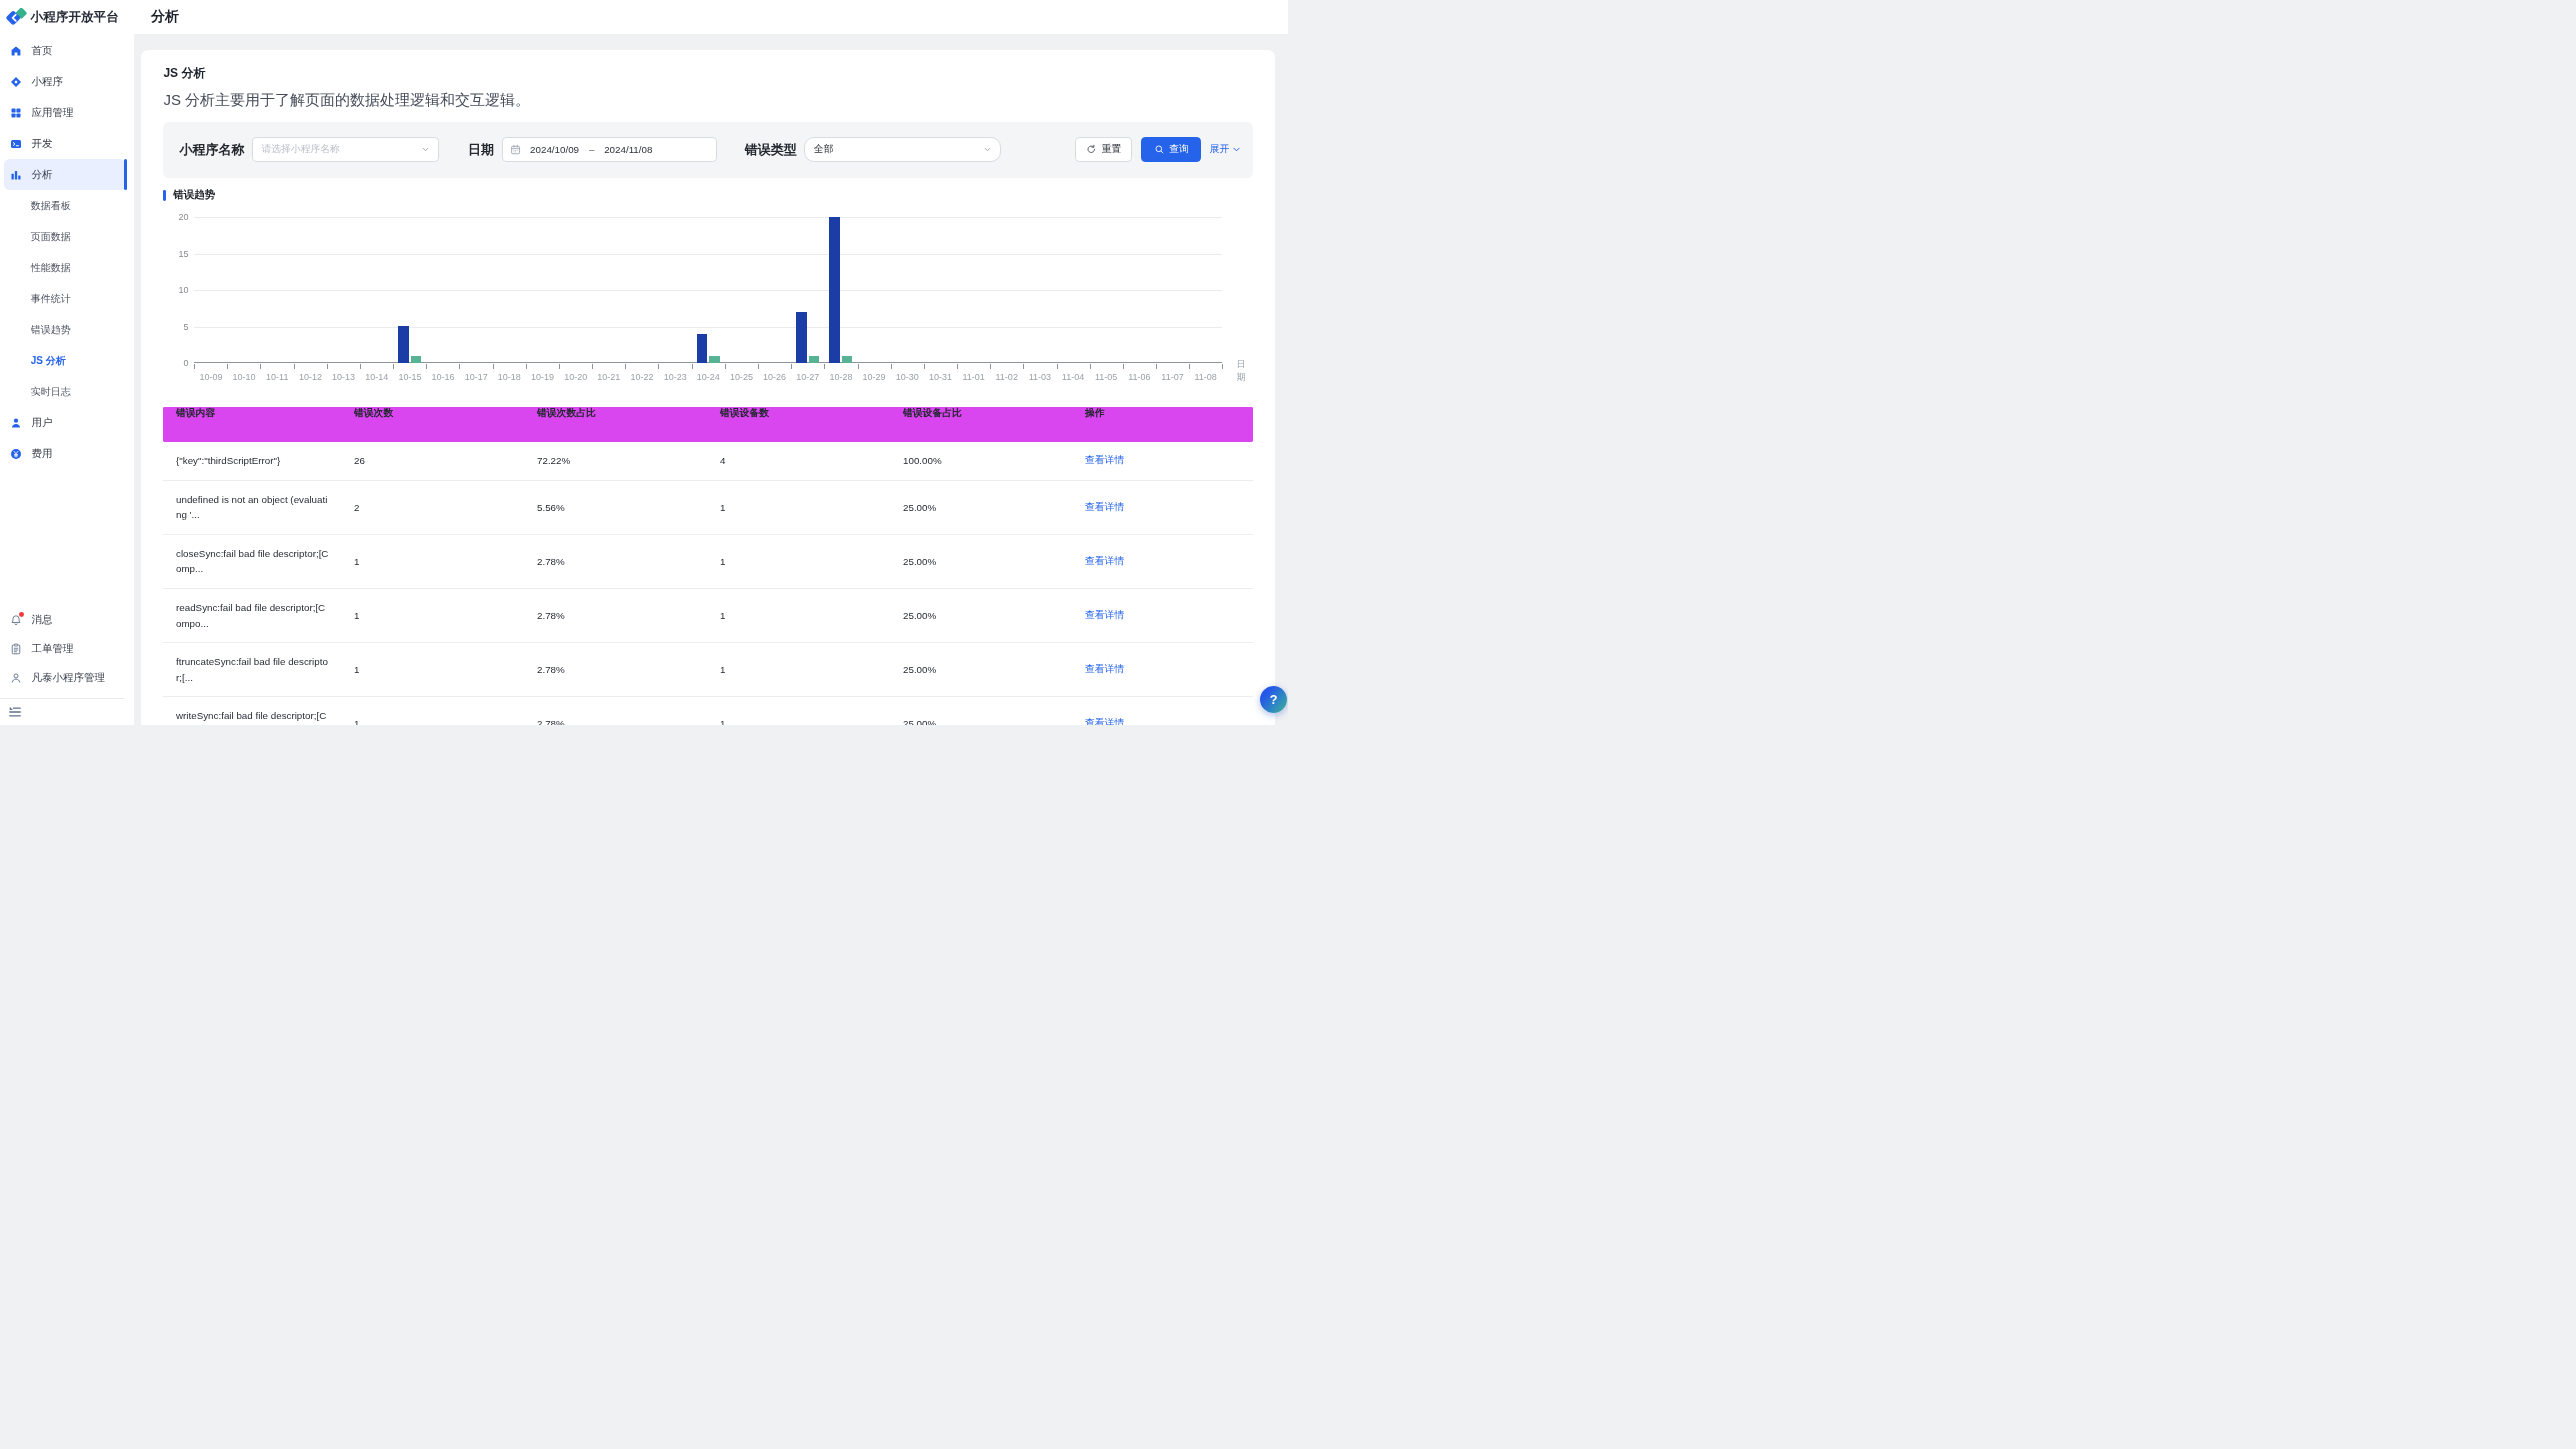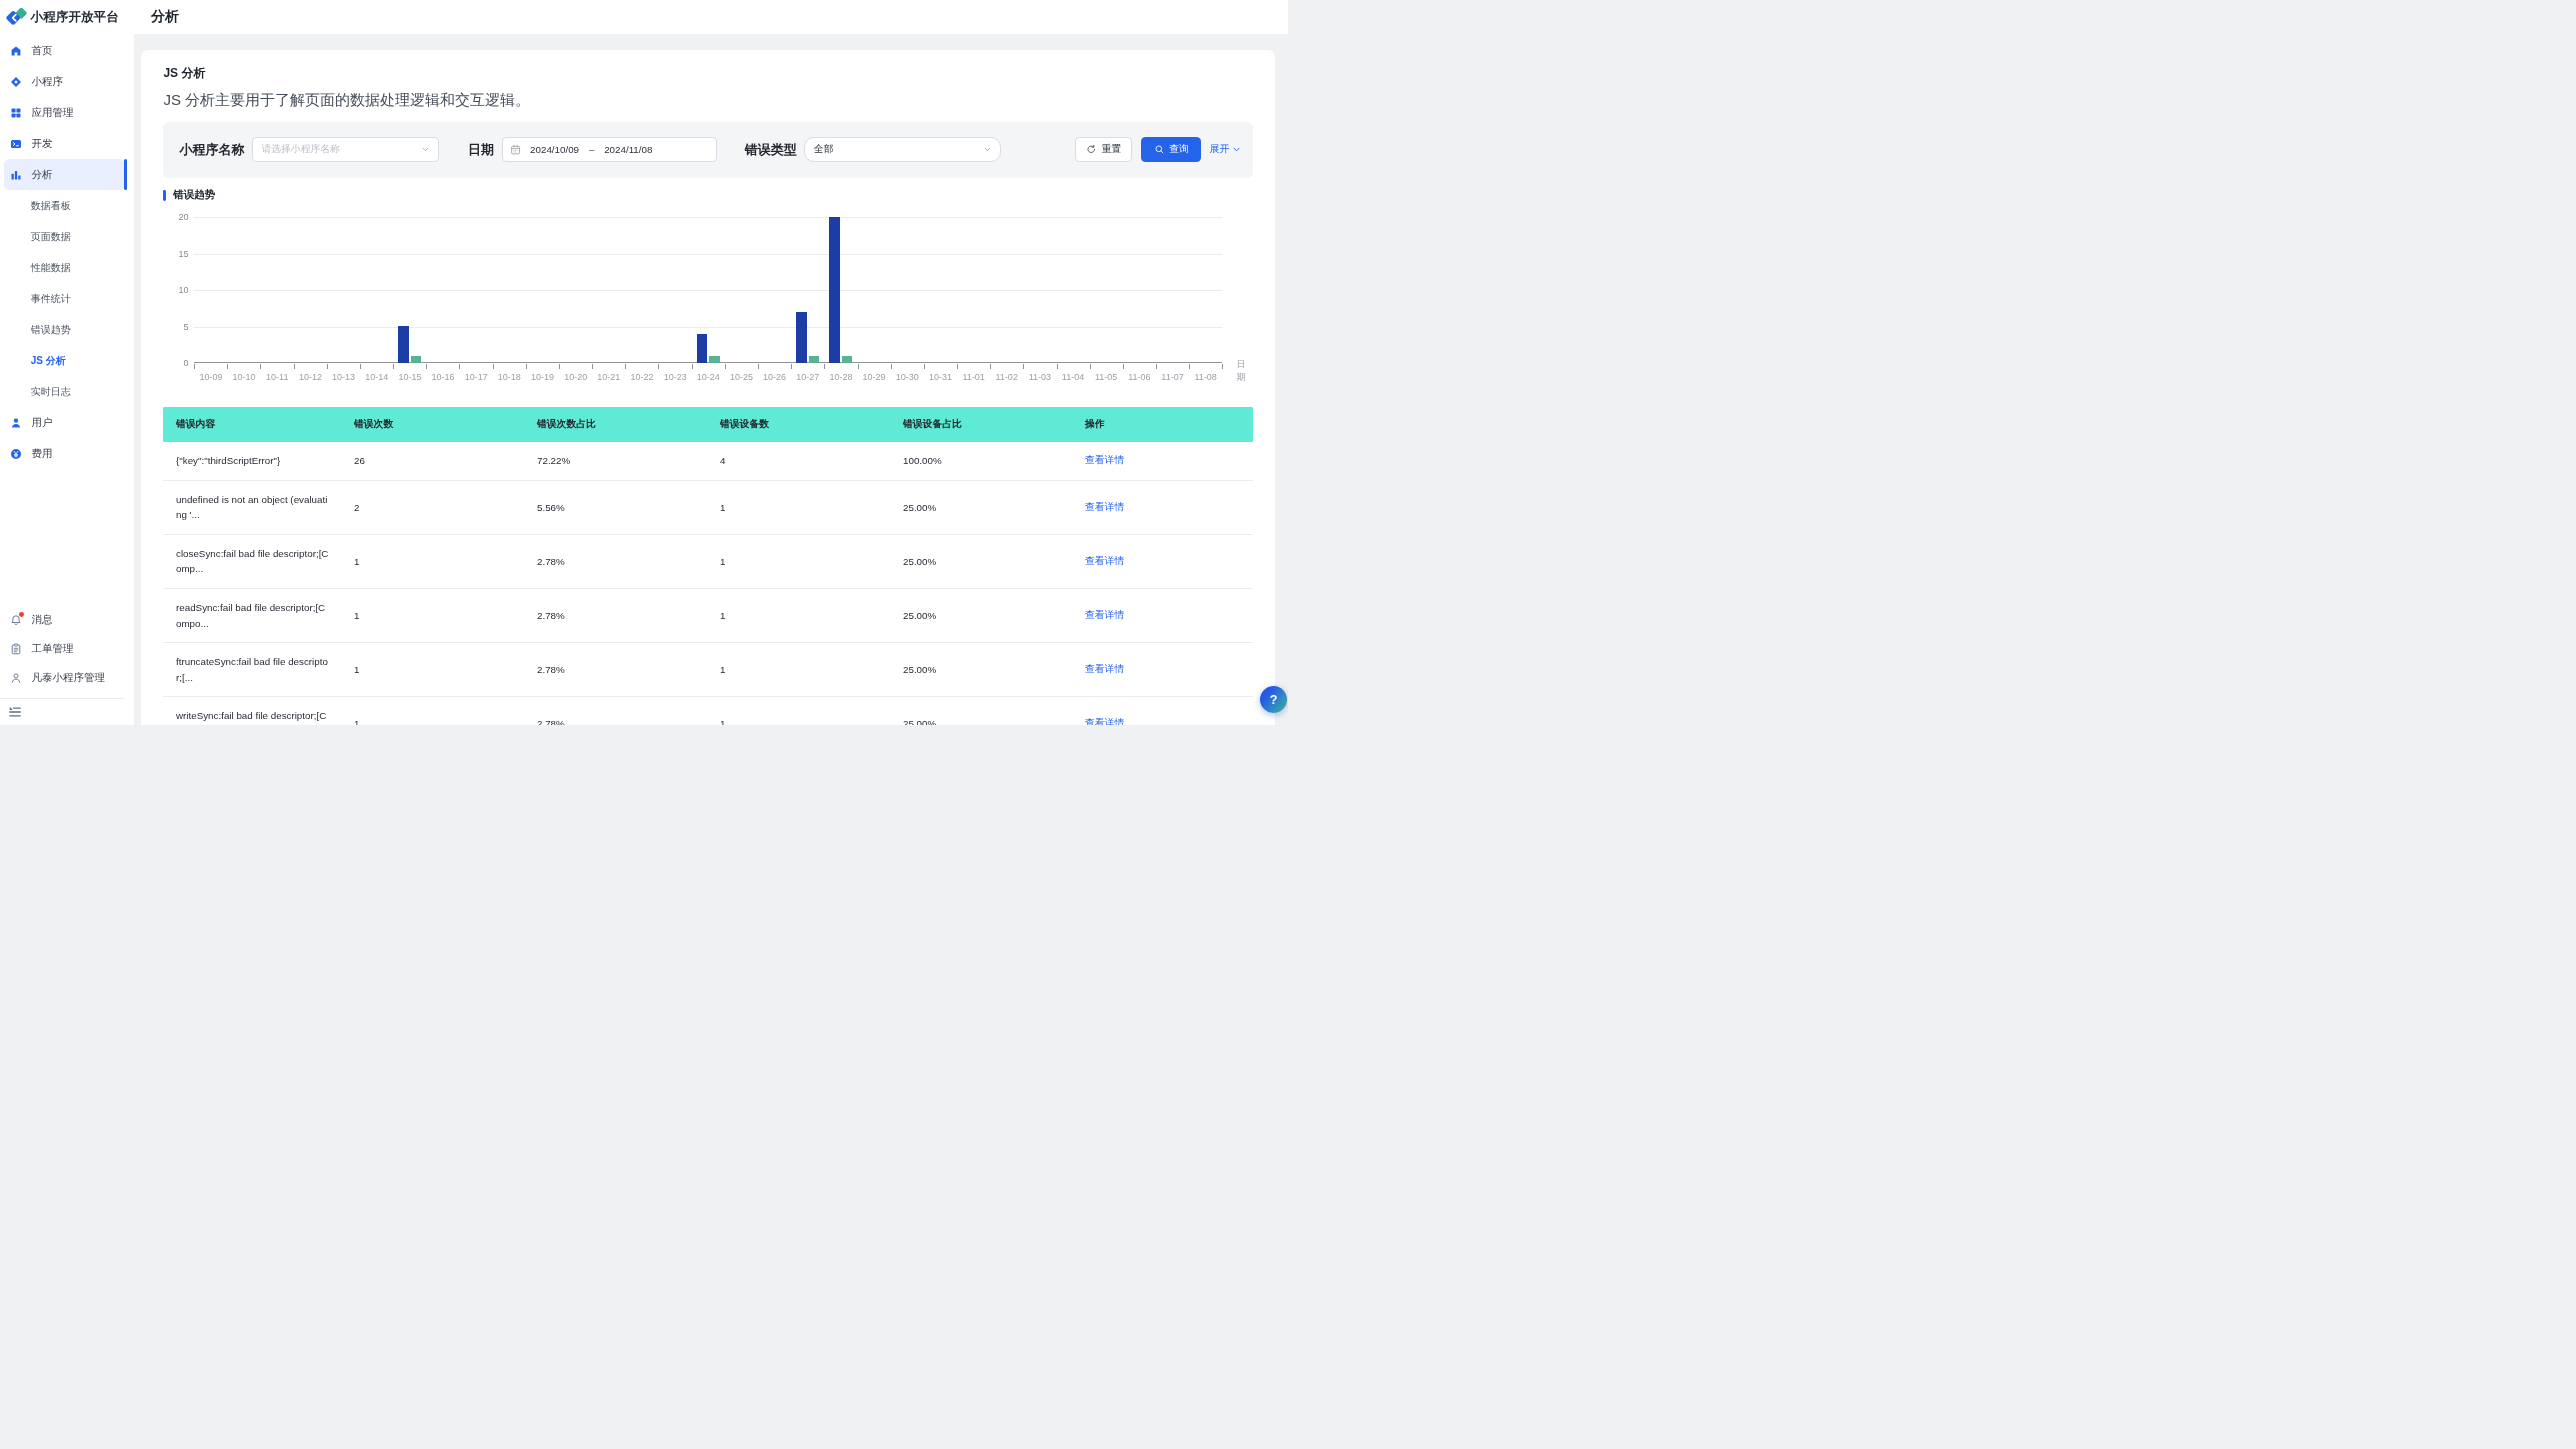--- a/index.html
+++ b/index.html
@@ -71,21 +71,21 @@
   .slots { position:absolute; left:0; top:0; width:100%; height:146px; display:flex; }
   .slot { flex:1; display:flex; align-items:flex-end; justify-content:center; gap:2.1px; }
   .bar { width:10.5px; flex:none; }
   .tick { position:absolute; top:147px; width:0.7px; height:4.2px; background:#8e9299; }
   .ylab { position:absolute; left:0; width:25px; text-align:right; font-size:9px; color:#85898f; }
   .xlabs { position:absolute; left:31px; top:169px; width:1028px; display:flex; }
   .xlab { flex:1; text-align:center; font-size:9px; color:#9aa0a8; white-space:nowrap; }
   .axis-title { position:absolute; left:1073px; top:155px; font-size:9px; color:#9aa0a8; }
   
   .table { margin-top:24px; }
-  .t-head { display:flex; align-items:center; height:35px; background:#5eead4; border-radius:1.4px; }
+  .t-head { display:flex; align-items:flex-start; height:35px; background:#d946ef; border-radius:1.4px; }
   .t-head .cell { font-weight:700; color:#22262e; }
   .cell { padding:0 12.6px; font-size:9.8px; flex:none; }
   .t-row { display:flex; align-items:center; padding:11.2px 0; border-bottom:0.7px solid #ededf1; }
   .cell-content { line-height:15.4px; word-break:break-all; color:#282c35; }
   .link { color:#2563eb; cursor:pointer; text-decoration:none; }
   
   .help-fab { position:absolute; left:1260px; top:686px; width:27px; height:27px; border-radius:50%;
     background:linear-gradient(130deg,#2557e8 25%,#2f8bc0 65%,#3fb291 100%);
     color:#fff; font-size:12.6px; font-weight:700; display:flex; align-items:center; justify-content:center;
     box-shadow:0 2.1px 7px rgba(30,80,200,.35); cursor:pointer; z-index:5; }

